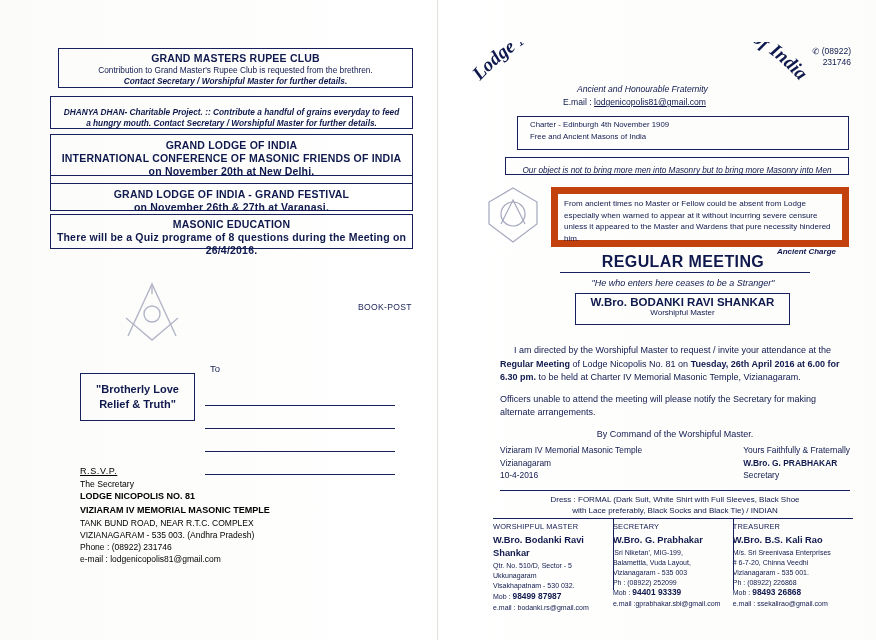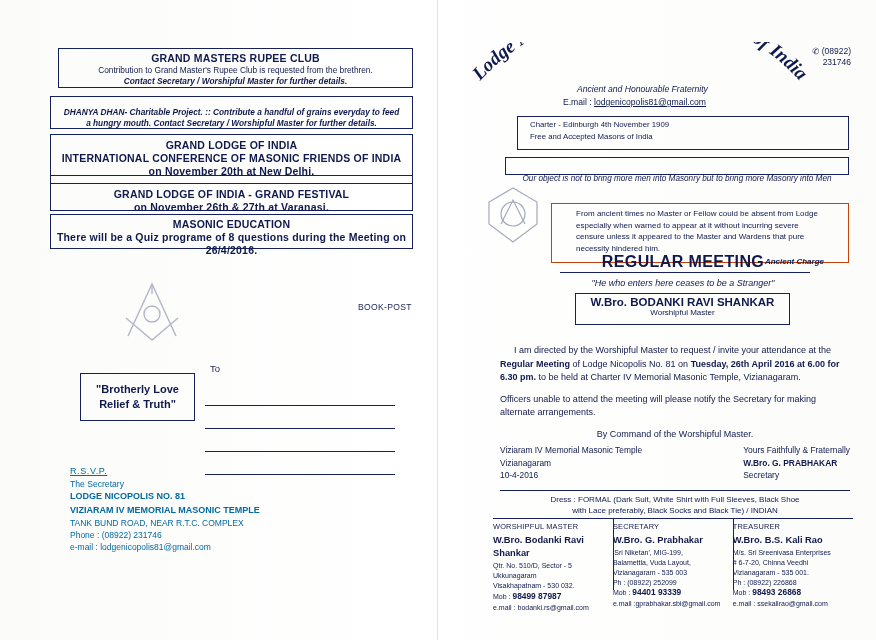--- a/index.html
+++ b/index.html
@@ -115,22 +115,22 @@
     left: 205px; top: 383px;
     width: 190px;
   }
   .addr-lines .line {
     height: 22px;
     border-bottom: 1px solid #16205c;
   }
 
   .rsvp {
     position: absolute;
-    left: 70px; top: 466px;
-    color: #0369a1;
+    left: 80px; top: 466px;
+    color: #000000;
   }
   .rsvp .rsvp-head {
     font-size: 9px;
     text-decoration: underline;
     letter-spacing: .6px;
     margin-bottom: 2px;
   }
   .rsvp .sec-line { font-size: 8.6px; line-height: 1.45; }
   .rsvp .lodge-line { font-size: 9px; font-weight: bold; line-height: 1.45; }
   .rsvp .addr { font-size: 8.5px; line-height: 1.45; }
@@ -190,33 +190,32 @@
 
   .object-box {
     position: absolute;
     left: 40px; top: 117px;
     width: 344px; height: 18px;
     border: 1px solid #16205c;
     box-sizing: border-box;
     font-size: 8.2px;
     font-style: italic;
     text-align: center;
-    padding-top: 16px;
+    padding-top: 8px;
   }
 
   .charge-box {
     position: absolute;
     left: 86px; top: 147px;
     width: 298px; height: 60px;
-    border: 1px solid #c2410c;
+    border: 7px solid #c2410c;
     box-sizing: border-box;
     font-size: 8px;
     line-height: 1.45;
-    padding: 4px 24px;
-    margin-top: 16px;
+    padding: 4px 6px;
   }
   .charge-box .attrib {
     text-align: right;
     font-style: italic;
     font-weight: bold;
     font-size: 8px;
     margin-top: 2px;
   }
   .seal {
     position: absolute;
@@ -398,20 +397,21 @@
       <div class="line"></div>
       <div class="line"></div>
     </div>
 
     <div class="rsvp">
       <div class="rsvp-head">R.S.V.P.</div>
       <div class="sec-line">The Secretary</div>
       <div class="lodge-line">LODGE NICOPOLIS NO. 81</div>
       <div class="lodge-line">VIZIARAM IV MEMORIAL MASONIC TEMPLE</div>
       <div class="addr">TANK BUND ROAD, NEAR R.T.C. COMPLEX</div>
+      <div class="addr">VIZIANAGARAM - 535 003. (Andhra Pradesh)</div>
       <div class="addr">Phone : (08922) 231746</div>
       <div class="addr">e-mail : lodgenicopolis81@gmail.com</div>
     </div>
   </div>
 
   <div class="right">
     <div class="r-frame">
 
       <div class="arc-title">
         <svg width="350" height="56" viewBox="0 0 350 56">
@@ -432,21 +432,21 @@
 
       <div class="sub-title">Ancient and Honourable Fraternity</div>
       <div class="email-line">
         <span>E.mail :</span>
         <span class="ul">lodgenicopolis81@gmail.com</span>
       </div>
 
       <div class="found-box">
         <div class="col right-col">
           <div>Charter - Edinburgh 4th November 1909</div>
-          <div>Free and Accepted Masons of India</div>
+          <div>Free and Ancient Masons of India</div>
         </div>
       </div>
 
       <div class="object-box">Our object is not to bring more men into Masonry but to bring more Masonry into Men</div>
 
       <div class="seal">
         <svg width="56" height="62" viewBox="0 0 56 62">
           <g stroke="#3a3f70" stroke-width="1.2" fill="none">
             <path d="M28 4 L52 18 L52 40 L28 58 L4 40 L4 18 Z"></path>
             <circle cx="28" cy="30" r="12"></circle>

